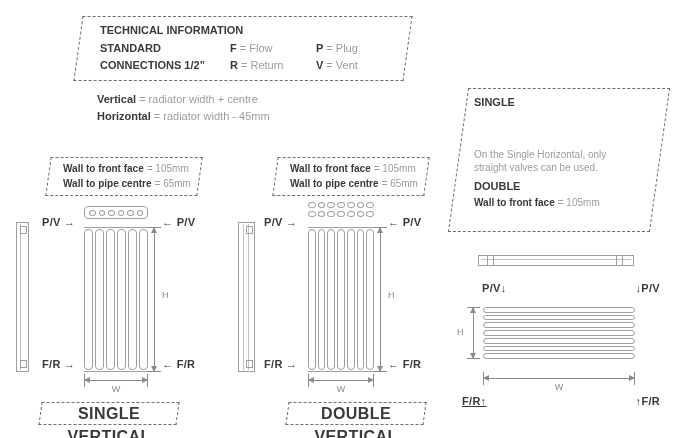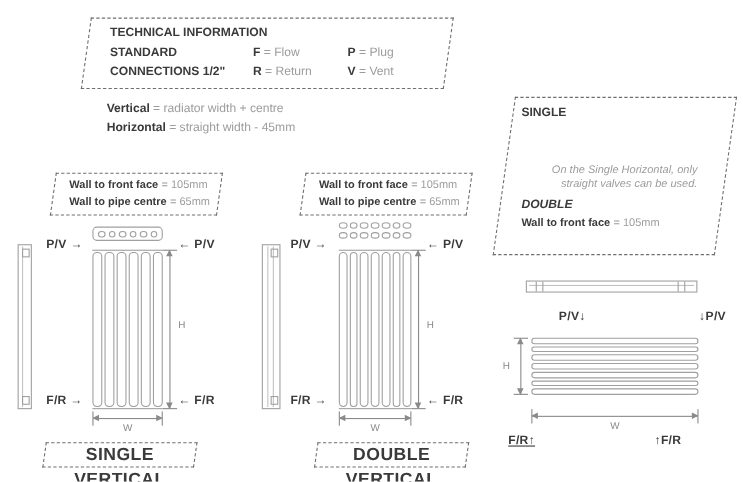--- a/index.html
+++ b/index.html
@@ -14,21 +14,21 @@
     border:1px dashed #6f6f6f; transform:skewX(-8deg);
   }
   .b { font-weight:bold; color:#3a3a3a; }
   .g { color:#9c9c9c; font-weight:normal; }
   .abs { position:absolute; }
   .t11 { font-size:11px; line-height:17px; }
   .t10 { font-size:10px; line-height:15px; }
   .caption { font-size:16px; font-weight:bold; text-align:center; letter-spacing:0.4px; }
   .conn-label { font-size:11px; font-weight:bold; letter-spacing:0.3px; white-space:nowrap; }
   .dimlabel { font-size:9px; color:#8a8a8a; }
-  .note { font-style:italic; color:#9c9c9c; font-size:10px; line-height:13px;text-align:right; }
+  .note { color:#9c9c9c; font-size:10px; line-height:13px; }
   .vfront { display:flex; gap:2px; box-sizing:border-box;
             border-top:1px solid #a0a0a0; border-bottom:1px solid #a0a0a0; padding:1px 0; }
   .vtube { flex:1; border:1px solid #a0a0a0; border-radius:4px; }
   .vtop { box-sizing:border-box; border:1px solid #a0a0a0; border-radius:4px;
           display:flex; gap:3px; align-items:center; padding:2px 4px; }
   .vtop2 { display:flex; flex-direction:column; gap:2px; justify-content:center; }
   .vtop2 .ovalrow { display:flex; gap:2px; height:7px; }
   .oval { flex:1; height:6px; border:1px solid #a0a0a0; border-radius:50%; box-sizing:border-box; }
   .hfront { display:flex; flex-direction:column; gap:2px; box-sizing:border-box; }
   .htube { flex:1; border:1px solid #a0a0a0; border-radius:3px; }
@@ -79,27 +79,27 @@
       <div class="spec-row"><span class="b">V</span><span class="g">= Vent</span></div>
     </div>
     <div class="abs t11" style="left:152px; top:24px;">
       <div class="spec-row"><span class="b">F</span><span class="g">= Flow</span></div>
       <div class="spec-row"><span class="b">R</span><span class="g">= Return</span></div>
     </div>
   </div>
 
   <div class="abs t11" style="left:97px; top:91px;">
     <div class="spec-row"><span class="b">Vertical</span><span class="g">= radiator width + centre</span></div>
-    <div class="spec-row"><span class="b">Horizontal</span><span class="g">= straight width - 45mm</span></div>
+    <div class="spec-row"><span class="b">Horizontal</span><span class="g">= radiator width - 45mm</span></div>
   </div>
 
   <div class="skewbox" style="left:458px; top:88px; width:202px; height:144px;">
     <div class="abs t11 b" style="left:16px; top:6px;">SINGLE</div>
     <div class="abs note" style="left:16px; top:60px; width:160px;">On the Single Horizontal, only straight valves can be used.</div>
-    <div class="abs t11 b" style="left:16px; top:90px;font-style:italic;">DOUBLE</div>
+    <div class="abs t11 b" style="left:16px; top:90px;">DOUBLE</div>
     <div class="abs t10" style="left:16px; top:107px;">
       <div class="spec-row"><span class="b">Wall to front face</span><span class="g">= 105mm</span></div>
     </div>
   </div>
 
   <div class="skewbox" style="left:48px; top:157px; width:152px; height:39px;">
     <div class="abs t10" style="left:15px; top:4px;">
       <div class="spec-row"><span class="b">Wall to front face</span><span class="g">= 105mm</span></div>
       <div class="spec-row"><span class="b">Wall to pipe centre</span><span class="g">= 65mm</span></div>
     </div>
@@ -223,21 +223,21 @@
   <div class="skewbox" style="left:287px; top:402px; width:138px; height:23px;">
     <div class="caption" style="line-height:23px;">DOUBLE VERTICAL</div>
   </div>
 
   <div class="abs htop" style="left:478px; top:255px; width:156px; height:11px;">
     <div class="hline"></div>
     <div class="mark" style="left:8px;"></div>
     <div class="mark" style="right:10px;"></div>
   </div>
 
-  <div class="abs conn-label" style="left:488px; top:282px;padding-left:20px;">P/V↓</div>
+  <div class="abs conn-label" style="left:462px; top:282px;padding-left:20px;">P/V↓</div>
   <div class="abs conn-label" style="left:595px; top:282px; width:65px; text-align:right;">↓P/V</div>
 
   <div class="abs hfront" style="left:483px; top:307px; width:152px; height:52px;">
       <div class="htube"></div>
       <div class="htube"></div>
       <div class="htube"></div>
       <div class="htube"></div>
       <div class="htube"></div>
       <div class="htube"></div>
       <div class="htube"></div>
@@ -255,15 +255,15 @@
   <div class="dimh" style="left:483px; top:374px; width:152px;">
     <div class="line"></div>
       <div class="arr-l"></div>
       <div class="arr-r"></div>
       <div class="tick-l"></div>
       <div class="tick-r"></div>
   </div>
   <div class="abs dimlabel" style="left:483px; top:382px; width:152px; text-align:center;">W</div>
 
   <div class="abs conn-label" style="left:462px; top:395px;text-decoration:underline;">F/R↑</div>
-  <div class="abs conn-label" style="left:595px; top:395px; width:65px; ">↑F/R</div>
+  <div class="abs conn-label" style="left:595px; top:395px; width:65px; text-align:right;">↑F/R</div>
 
 </div>
 
 </body></html>

